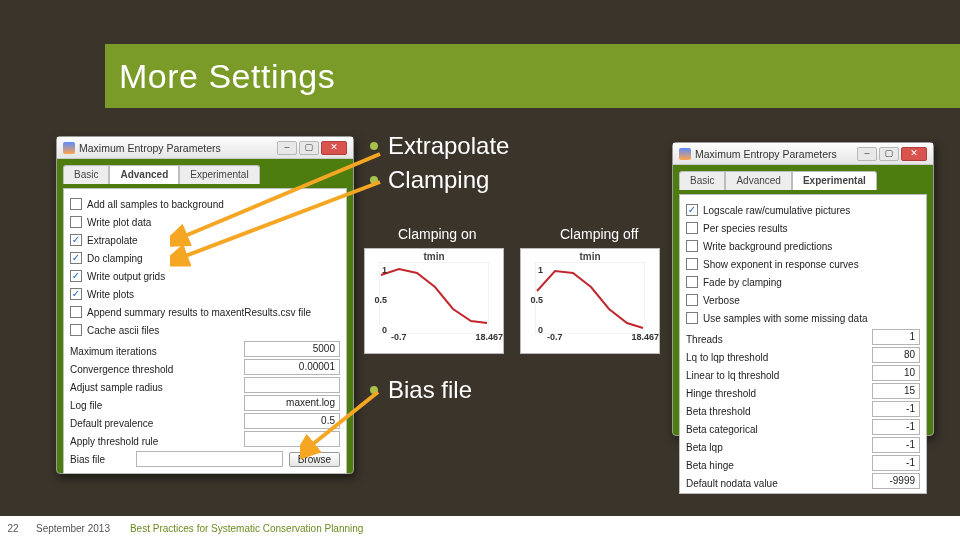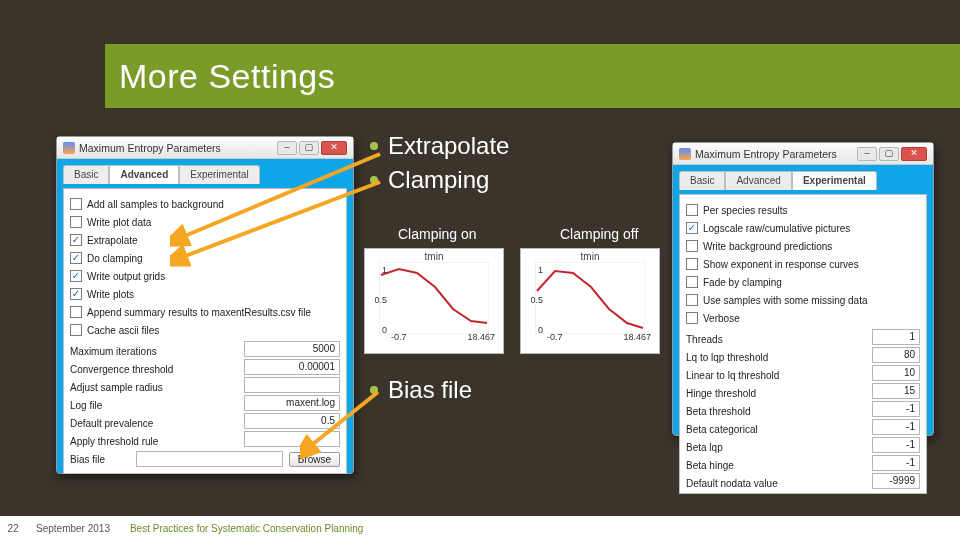--- a/index.html
+++ b/index.html
@@ -6,21 +6,21 @@
   html, body { width: 960px; height: 540px; overflow: hidden; font-family: "Segoe UI", Arial, sans-serif; }
   .slide { width: 960px; height: 540px; background: #3a342b; position: relative; }
   .title-bar { position: absolute; left: 105px; top: 44px; width: 876px; height: 64px; background: #7a9b28; display: flex; align-items: center; padding-left: 14px; }
   .title-bar h1 { color: #fff; font-size: 34px; font-weight: 400; letter-spacing: 0.5px; }
   .footer { position: absolute; left: 0; bottom: 0; width: 960px; height: 24px; background: #fff; display: flex; align-items: center; font-size: 10px; color: #555; }
   .footer .pg { width: 26px; text-align: center; }
   .footer .date { padding: 0 10px; }
   .footer .ft { padding: 0 10px; color: #6b8b1f; }
 
   
-  .dlg { position: absolute; background: #0ea5e9; border: 1px solid #9a9a9a; border-radius: 4px; box-shadow: 2px 4px 10px rgba(0,0,0,.5); font-size: 10px; color: #222; }
+  .dlg { position: absolute; background: #4d7c0f; border: 1px solid #9a9a9a; border-radius: 4px; box-shadow: 2px 4px 10px rgba(0,0,0,.5); font-size: 10px; color: #222; }
   .dlg-left { left: 56px; top: 136px; width: 298px; height: 338px; }
   .dlg-right { left: 672px; top: 142px; width: 262px; height: 294px; }
   .dlg-titlebar { height: 22px; background: linear-gradient(#fdfdfd,#e6e6e6); border-bottom: 1px solid #c9c9c9; display: flex; align-items: center; padding: 0 6px; gap: 4px; position: relative; }
   .java-icon { width: 12px; height: 12px; background: linear-gradient(#5b8cff,#ffa54a); border-radius: 2px; }
   .dlg-titlebar .ttl { flex: 1; font-size: 10.5px; color: #333; white-space: nowrap; overflow: hidden; }
   .win-btns { display: flex; gap: 2px; }
   .wb { width: 20px; height: 14px; background: #e8e8e8; border: 1px solid #b7b7b7; border-radius: 2px; display:flex;align-items:center;justify-content:center;font-size:9px;line-height:1;color:#333;}
   .wb.close { background: #d9534f; color: #fff; border-color:#b13e3a; width:26px;}
   .tabs { display: flex; gap: 0; margin: 6px 6px 4px 6px; font-size: 10px; }
   .tab { padding: 3px 10px 4px; border: 1px solid #bdbdbd; border-bottom: none; background: #ededed; color: #444; }
@@ -48,26 +48,26 @@
   .bullets2 { position: absolute; left: 370px; top: 376px; color: #fff; font-size: 24px; }
   .bullets2 .bi { display: flex; align-items: center; gap: 10px; }
   .bullets2 .dot { width: 8px; height: 8px; border-radius: 50%; background: #a7c24a; }
 
   
   .chartlab { position: absolute; color: #fff; font-size: 14px; }
   .cl1 { left: 398px; top: 226px; }
   .cl2 { left: 560px; top: 226px; }
 
   
-  .chart { position: absolute; width: 140px; height: 106px; background: #fff; border: 1px solid #bbb; }
+  .chart { position: absolute; width: 140px; height: 106px; background: #fff; border: 1px solid #bbb; font-weight: bold; }
   .chart1 { left: 364px; top: 248px; }
   .chart2 { left: 520px; top: 248px; }
   .chart .ctitle { text-align:center; font-size:10px; color:#444; margin-top:2px;}
   .chart svg { display:block; margin: 0 auto; }
-  .chart .xticks { display:flex; justify-content:space-between; font-size:9px; color:#333; padding: 0 8px 2px 26px; margin-top:-2px;}
+  .chart .xticks { display:flex; justify-content:space-between; font-size:9px; color:#333; padding: 0 0 2px 26px; margin-top:-2px;}
   .chart .yarea { position:absolute; left:4px; top:16px; font-size:9px; color:#333; height:70px; display:flex; flex-direction:column; justify-content:space-between; align-items:flex-end; width:18px;}
 
   
   .arrow { position:absolute; pointer-events:none; }
 </style>
 </head>
 <body>
 
 <div class="slide">
 
@@ -220,46 +220,46 @@
         <span class="wb close">✕</span>
       </div>
     </div>
     <div class="tabs">
       <div class="tab">Basic</div>
       <div class="tab">Advanced</div>
       <div class="tab active">Experimental</div>
     </div>
     <div class="pane" id="right-pane">
         <div class="row">
+          <span class="cb checked"></span>
+          <span class="lbl">Logscale raw/cumulative pictures</span>
+        </div>
+        <div class="row">
           <span class="cb"></span>
           <span class="lbl">Per species results</span>
         </div>
         <div class="row">
-          <span class="cb checked"></span>
-          <span class="lbl">Logscale raw/cumulative pictures</span>
-        </div>
-        <div class="row">
           <span class="cb"></span>
           <span class="lbl">Write background predictions</span>
         </div>
         <div class="row">
           <span class="cb"></span>
           <span class="lbl">Show exponent in response curves</span>
         </div>
         <div class="row">
           <span class="cb"></span>
           <span class="lbl">Fade by clamping</span>
         </div>
         <div class="row">
           <span class="cb"></span>
+          <span class="lbl">Verbose</span>
+        </div>
+        <div class="row">
+          <span class="cb"></span>
           <span class="lbl">Use samples with some missing data</span>
-        </div>
-        <div class="row">
-          <span class="cb"></span>
-          <span class="lbl">Verbose</span>
         </div>
         <div class="valrow">
           <span class="lbl2">Threads</span>
           <span class="valbox sm">1</span>
         </div>
         <div class="valrow">
           <span class="lbl2">Lq to lqp threshold</span>
           <span class="valbox sm">80</span>
         </div>
         <div class="valrow">

